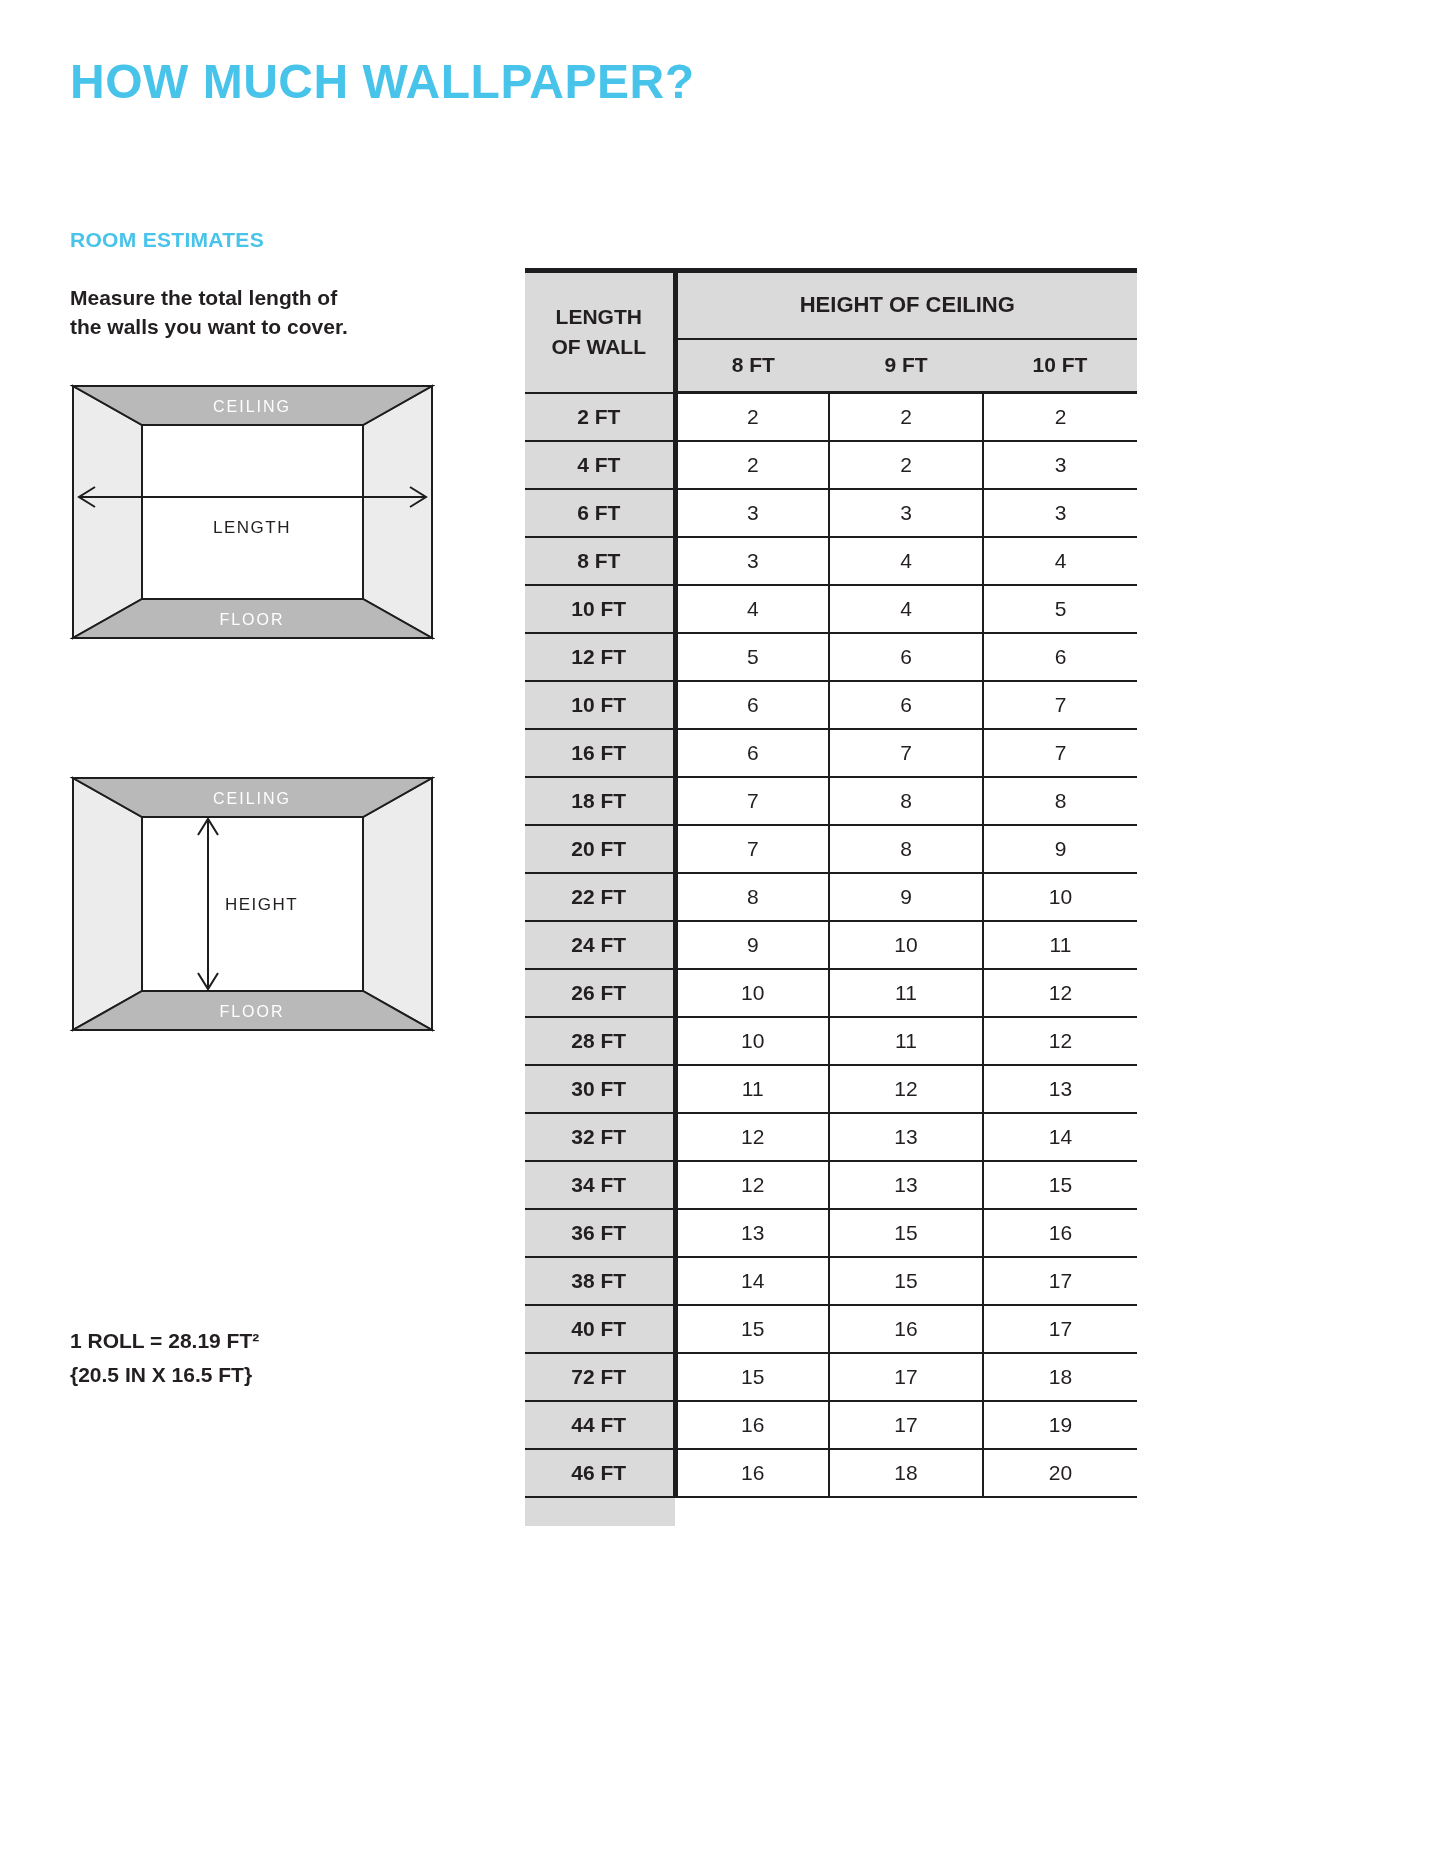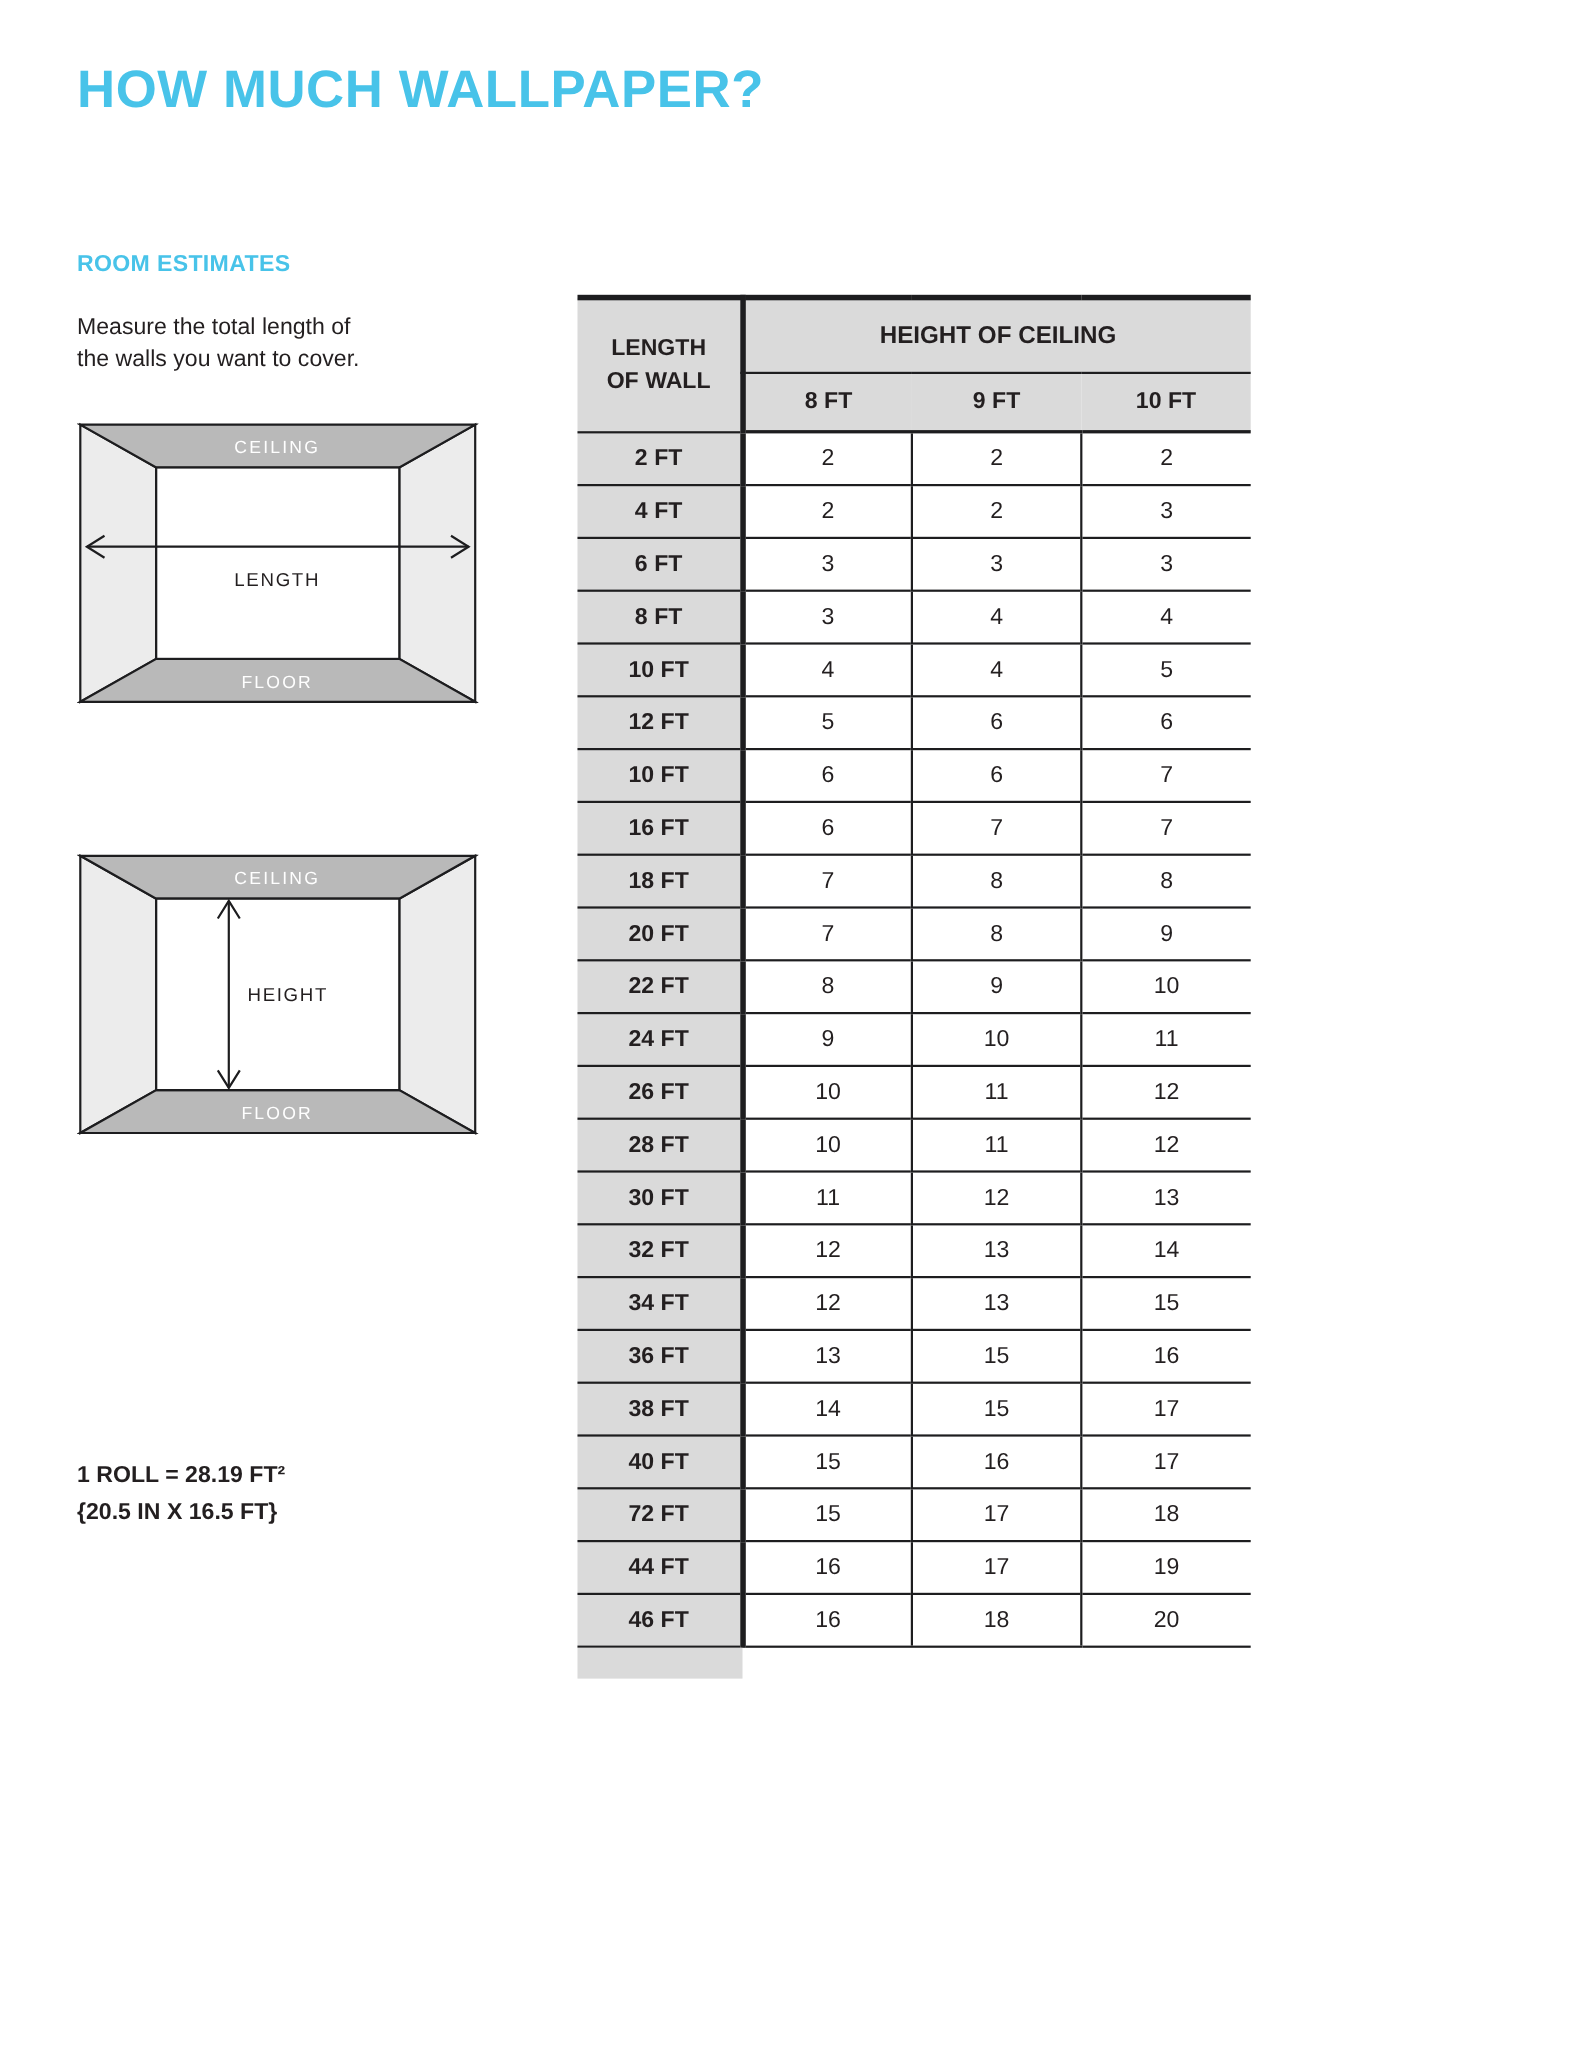--- a/index.html
+++ b/index.html
@@ -11,21 +11,21 @@
     --line-black:#1D1D1F;
   }
   *{box-sizing:border-box;}
   html,body{margin:0;padding:0;background:#fff;}
   body{font-family:"Liberation Sans",sans-serif;color:var(--text-dark);}
   #canvas{position:relative;width:1445px;height:1870px;background:#ffffff;overflow:hidden;}
 
   .page-title{position:absolute;left:70px;top:54px;font-size:48px;font-weight:700;color:var(--accent-blue);letter-spacing:0.5px;}
 
   .room-heading{position:absolute;left:70px;top:228px;font-size:21px;font-weight:700;color:var(--accent-blue);letter-spacing:0.3px;}
-  .step{position:absolute;left:70px;font-size:21px;line-height:1.38;color:var(--text-dark);white-space:pre-line;width:400px;}
+  .step{position:absolute;left:70px;font-size:21px;line-height:1.38;color:var(--text-dark);white-space:pre-line;width:400px;font-weight:bold;}
   .step1{top:284px;}
   .step2{top:680px;}
   .step3{top:1072px;}
 
   .diagram{position:absolute;left:70px;}
   .diag1{top:383px;}
   .diag2{top:775px;}
 
   .band{fill:var(--band-gray);stroke:var(--line-black);stroke-width:2;stroke-linejoin:miter;}
   .wall{fill:var(--wall-gray);stroke:var(--line-black);stroke-width:2;}

